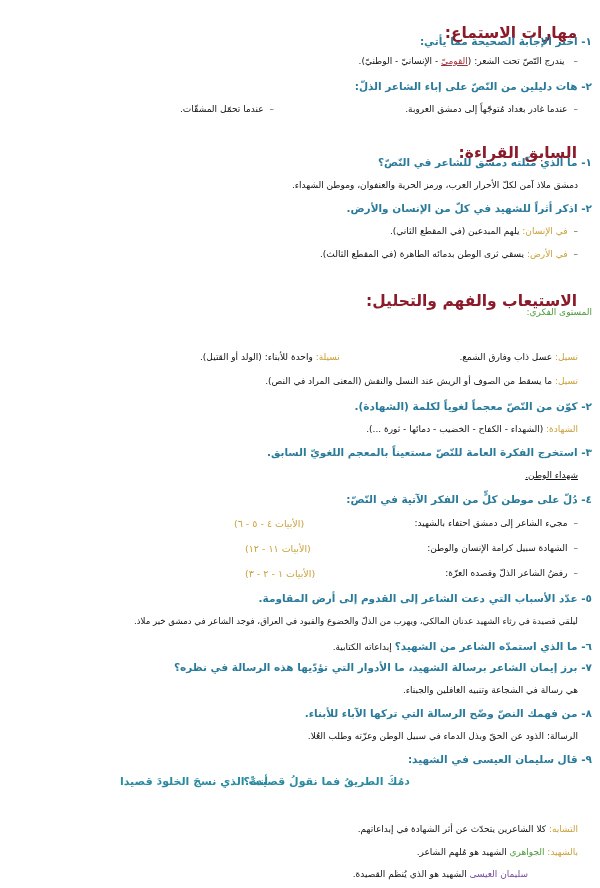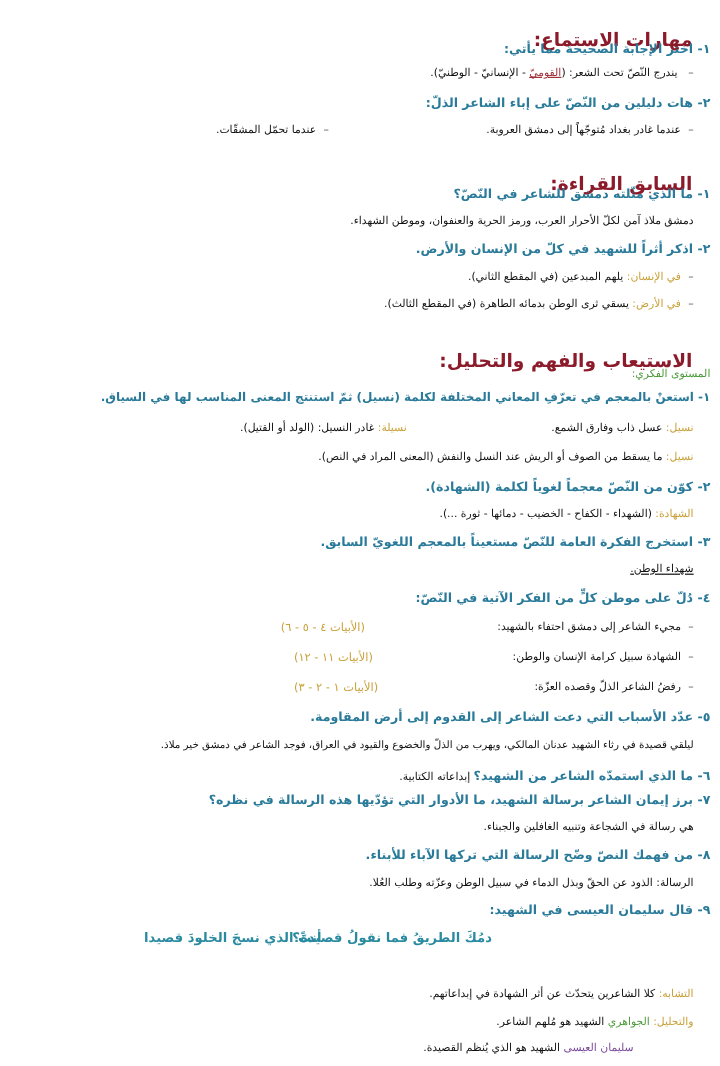--- a/index.html
+++ b/index.html
@@ -47,26 +47,25 @@
   <div class="row q" style="top:199px;">٢- اذكر أثراً للشهيد في كلّ من الإنسان والأرض.</div>
   <div class="row a" style="top:245px; right:22px;">
     <span class="dash">–</span><span class="lbl">في الأرض:</span><span> يسقي ثرى الوطن بدمائه الطاهرة (في المقطع الثالث).</span>
   </div>
   <div class="row a" style="top:222px; right:22px;">
     <span class="dash">–</span><span class="lbl">في الإنسان:</span><span> يلهم المبدعين (في المقطع الثاني).</span>
   </div>
 
   <div class="row h1" style="top:276px;">الاستيعاب والفهم والتحليل:</div>
   <div class="row sub" style="top:304px;">المستوى الفكري:</div>
-  <div class="row q" style="top:322px; font-size:10px;">١- استعنْ بالمعجم في تعرّفِ المعاني المختلفة لكلمة (نسيل) ثمّ استنتج المعنى المناسب لها في السياق.</div>
   <div class="row a" style="top:348px; right:22px;">
     <span class="lbl">نسيل:</span><span> عسل ذاب وفارق الشمع.</span>
   </div>
   <div class="row a" style="top:348px; right:auto; left:200px;">
-    <span class="lbl">نسيلة:</span><span> غادر النسيل: (الولد أو القتيل).</span>
+    <span class="lbl">نسيلة:</span><span> واحدة للأبناء: (الولد أو القتيل).</span>
   </div>
   <div class="row a" style="top:372px; right:22px;">
     <span class="lbl">نسيل:</span><span> ما يسقط من الصوف أو الريش عند النسل والنفش (المعنى المراد في النص).</span>
   </div>
 
   <div class="row q" style="top:397px;">٢- كوّن من النّصّ معجماً لغوياً لكلمة (الشهادة).</div>
   <div class="row a" style="top:420px; right:22px;">
     <span class="lbl">الشهادة:</span><span> (الشهداء - الكفاح - الخضيب - دمائها - ثورة ...).</span>
   </div>
   <div class="row q" style="top:443px;">٣- استخرج الفكرة العامة للنّصّ مستعيناً بالمعجم اللغويّ السابق.</div>
@@ -98,19 +97,19 @@
   <div class="row q" style="top:704px;">٨- من فهمك النصّ وضّح الرسالة التي تركها الآباء للأبناء.</div>
   <div class="row a" style="top:727px; right:22px;">الرسالة: الذود عن الحقّ وبذل الدماء في سبيل الوطن وعزّته وطلب العُلا.</div>
 
   <div class="row q" style="top:750px;">٩- قال سليمان العيسى في الشهيد:</div>
   <div class="row verse" style="top:772px; right:190px; line-height:20px;">دمُكَ الطريقُ فما نقولُ قصيدةً؟</div>
   <div class="row verse" style="top:772px; right:auto; left:120px; line-height:20px;">أنتَ الذي نسجَ الخلودَ قصيدا</div>
   <div class="row a" style="top:820px; right:22px;">
     <span class="lbl">التشابه:</span><span> كلا الشاعرين يتحدّث عن أثر الشهادة في إبداعاتهم.</span>
   </div>
   <div class="row a" style="top:843px; right:22px;">
-    <span class="lbl">والتحليل:</span><span class="green"> الجواهري</span><span> الشهيد هو مُلهم الشاعر.</span>
+    <span class="lbl">بالشهيد:</span><span class="green"> الجواهري</span><span> الشهيد هو مُلهم الشاعر.</span>
   </div>
   <div class="row a" style="top:865px; right:72px;">
     <span class="purple">سليمان العيسى</span><span> الشهيد هو الذي يُنظم القصيدة.</span>
   </div>
 
 </div>
 
 </body></html>

